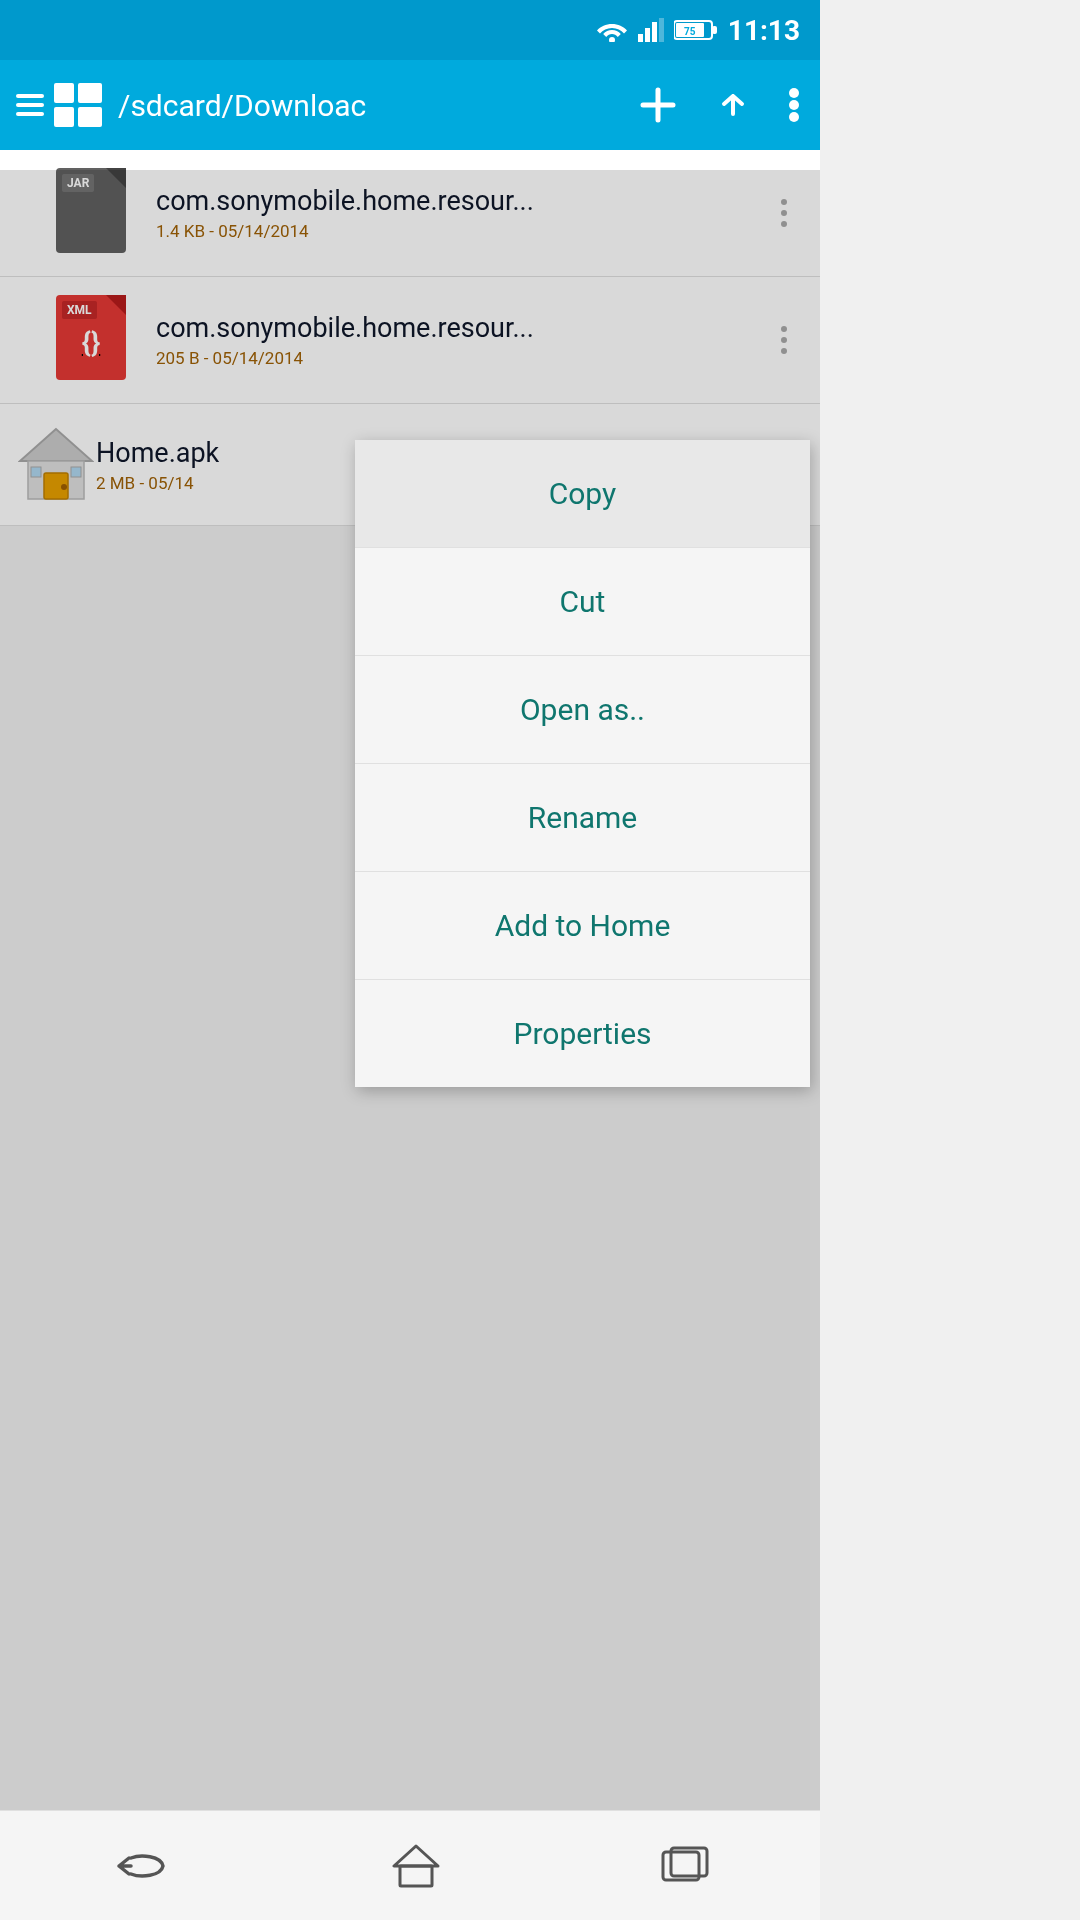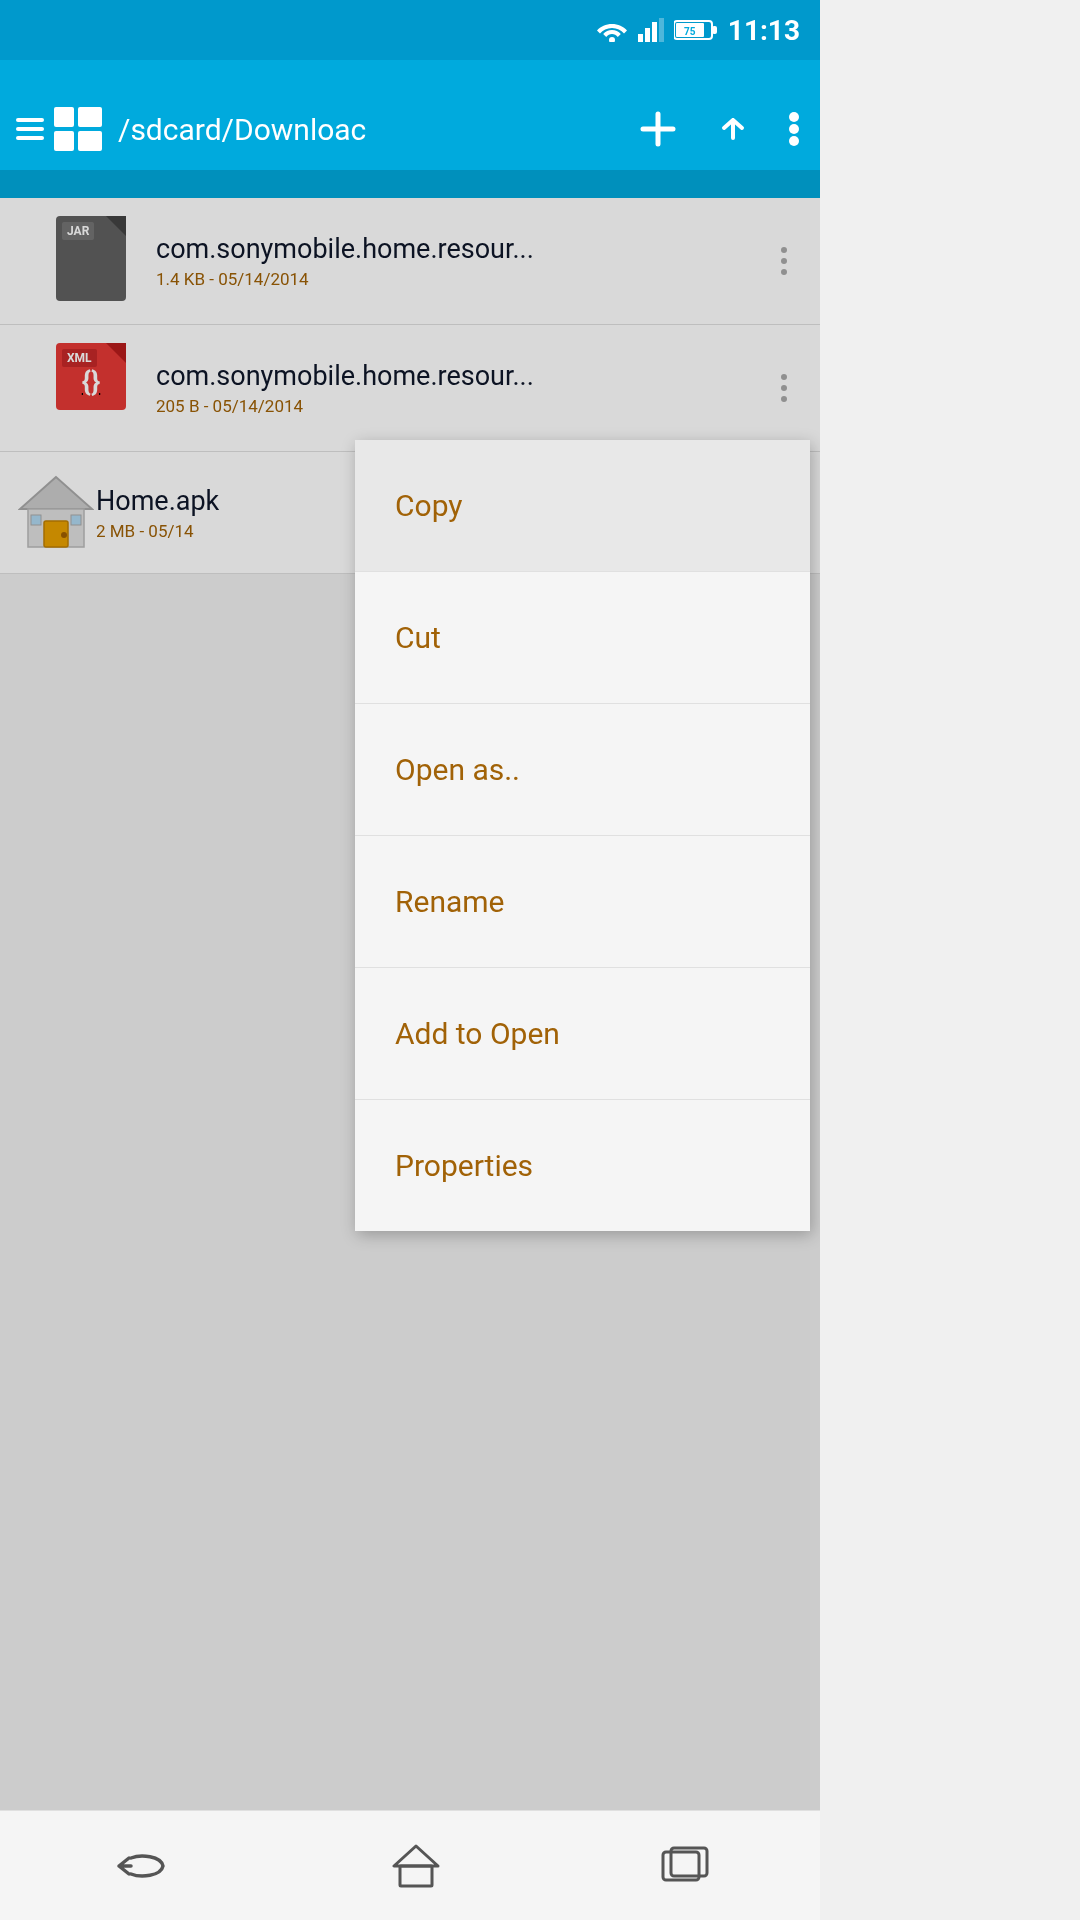--- a/index.html
+++ b/index.html
@@ -30,21 +30,21 @@
     }
     .status-time {
       color: white;
       font-size: 28px;
       font-weight: bold;
     }
 
     
     .toolbar {
       width: 100%;
-      height: 138px;
+      height: 90px;
       background: #00aadd;
       display: flex;
       align-items: center;
       padding: 0 16px;
       gap: 16px;
     }
     .toolbar-path {
       color: white;
       font-size: 30px;
       flex: 1;
@@ -121,21 +121,21 @@
       right: 0;
       width: 20px;
       height: 20px;
       background: #424242;
       clip-path: polygon(0 0, 100% 100%, 100% 0);
     }
 
     
     .xml-icon {
       width: 70px;
-      height: 67px;
+      height: 85px;
       background: #e53935;
       border-radius: 4px;
       position: relative;
       display: flex;
       flex-direction: column;
       align-items: center;
       justify-content: center;
       text-decoration: underline;
     }
     .xml-icon .icon-label {
@@ -215,26 +215,27 @@
       top: 440px;
       left: 355px;
       width: 455px;
       background: #f5f5f5;
       box-shadow: 2px 4px 16px rgba(0,0,0,0.25);
       border-radius: 4px;
       z-index: 100;
     }
 
     .context-menu-item {
-      padding: 48px 40px;
+      padding: 36px 40px;
       font-size: 30px;
-      color: #a16207;
+      color: #0f766e;
       cursor: pointer;
       border-bottom: 1px solid #e0e0e0;
       background: #f5f5f5;
+      text-align: center;
     }
     .context-menu-item:last-child {
       border-bottom: none;
     }
     .context-menu-item:first-child {
       background: #e8e8e8;
     }
 
     
     .nav-bar {
@@ -409,21 +410,21 @@
 
 </div>
 
 <div class="dim-overlay"></div>
 
 <div class="context-menu-overlay">
   <div class="context-menu-item">Copy</div>
   <div class="context-menu-item">Cut</div>
   <div class="context-menu-item">Open as..</div>
   <div class="context-menu-item">Rename</div>
-  <div class="context-menu-item">Add to Open</div>
+  <div class="context-menu-item">Add to Home</div>
   <div class="context-menu-item">Properties</div>
 </div>
 
 <div class="nav-bar">
   <button class="nav-btn">
     <svg width="60" height="40" viewBox="0 0 60 40">
       <path d="M20 20 L8 20 M8 20 L18 12 M8 20 L18 28" stroke="#555" stroke-width="3.5" stroke-linecap="round" stroke-linejoin="round" fill="none"></path>
       <path d="M20 12 C30 8 50 10 52 20 C50 30 30 32 20 28" stroke="#555" stroke-width="3.5" fill="none" stroke-linecap="round"></path>
     </svg>
   </button>

